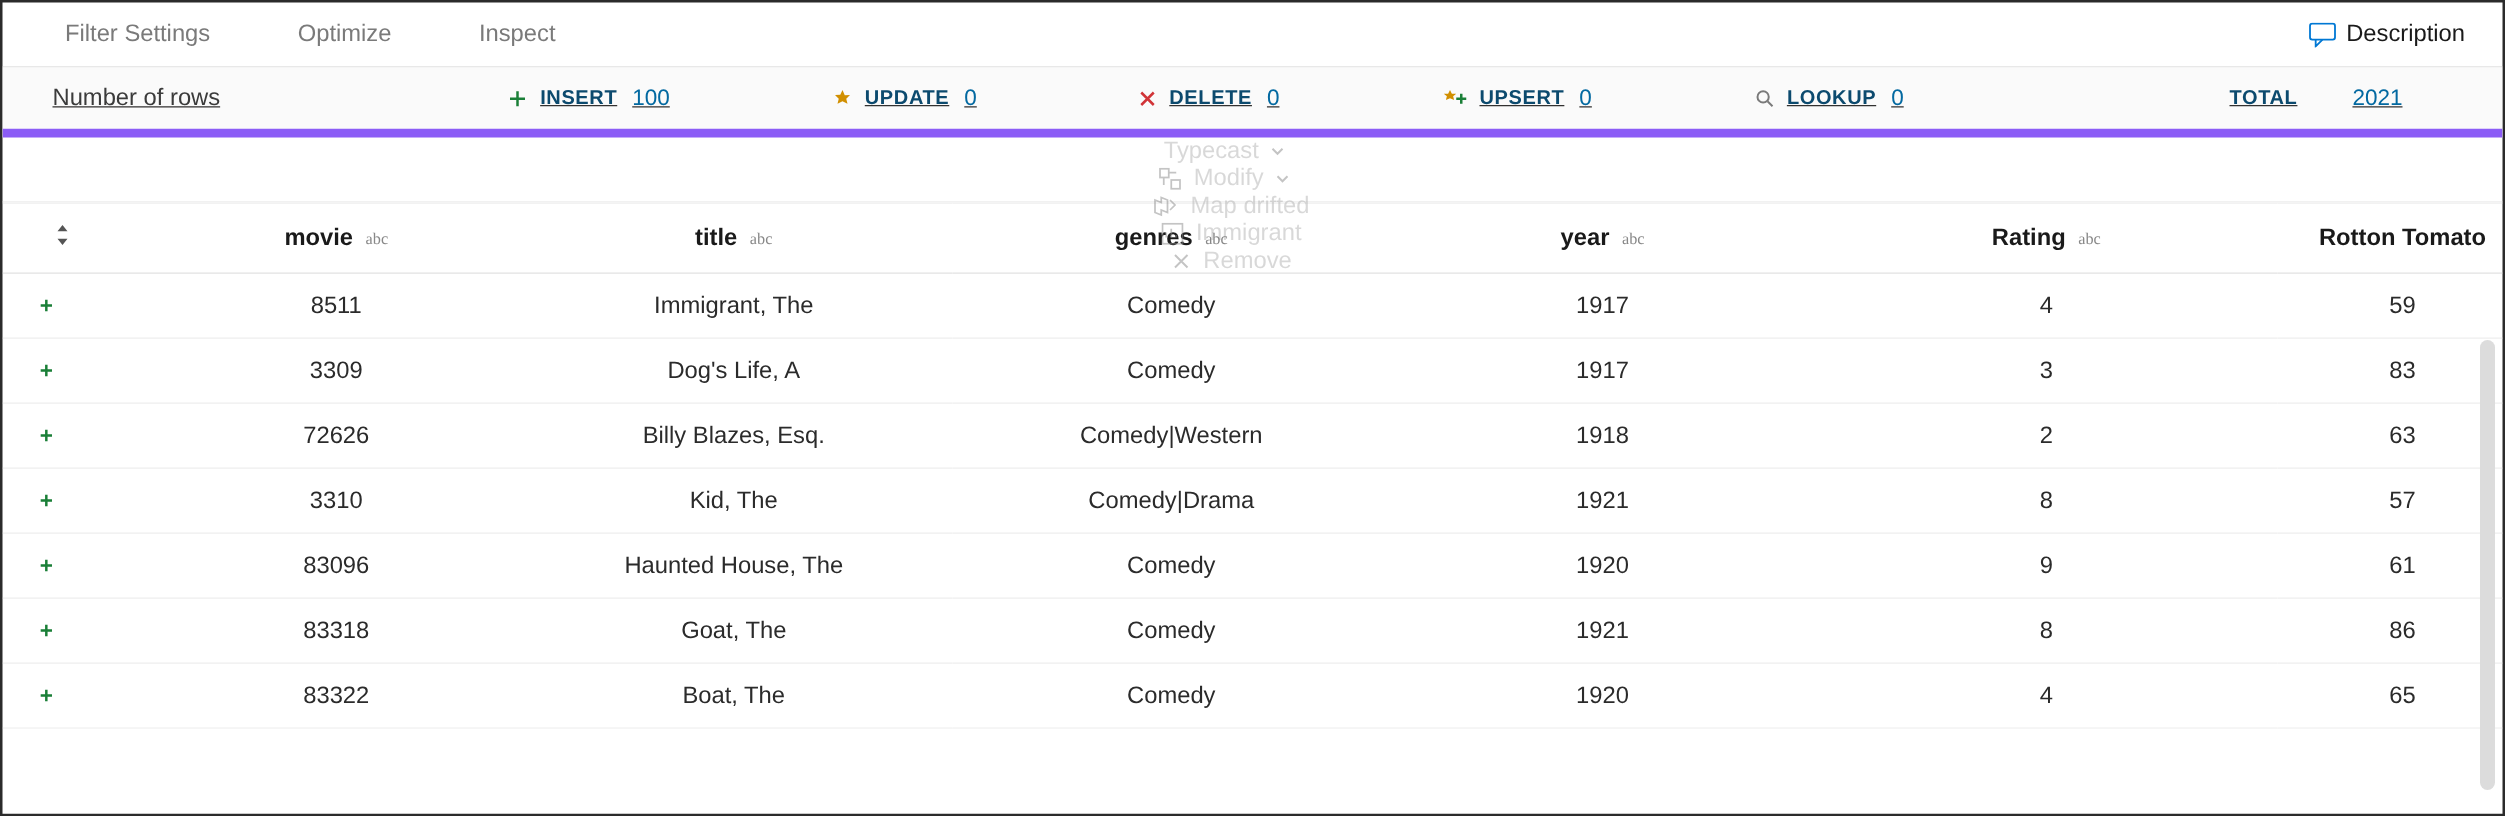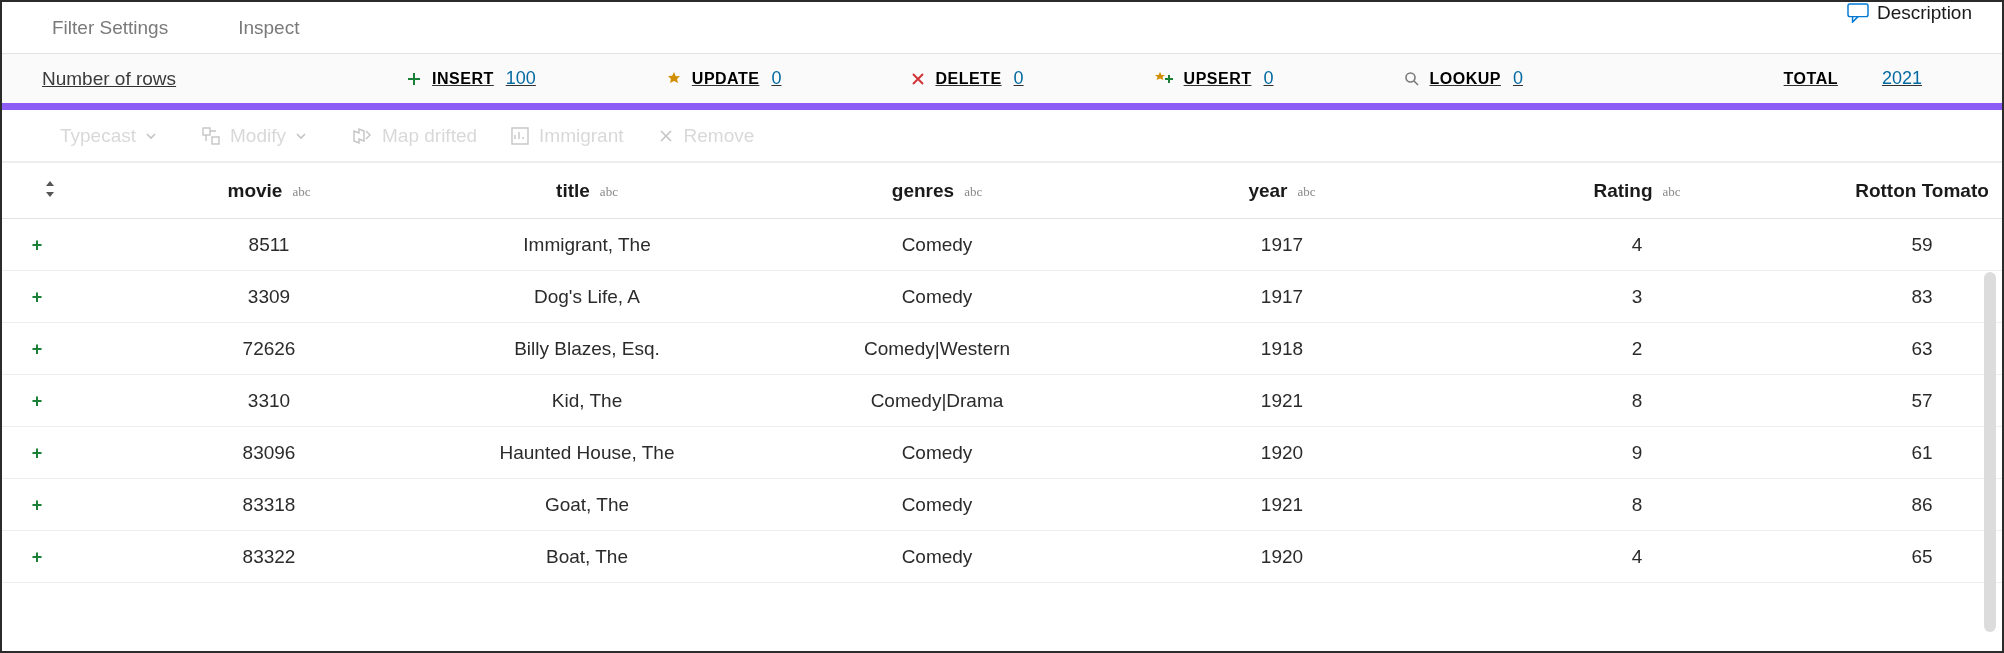--- a/index.html
+++ b/index.html
@@ -1,39 +1,39 @@
 <!DOCTYPE html>
 <html><head>
 <meta charset="utf-8">
 <style>
   * { box-sizing: border-box; }
   html, body { margin:0; padding:0; font-family: "Segoe UI", -apple-system, BlinkMacSystemFont, sans-serif; color:#323130; background:#fff; }
   .window { width:2004px; height:653px; border:2px solid #2b2b2b; overflow:hidden; position:relative; background:#fff; }
 
   
-  .tabs-row { display:flex; align-items:flex-start; height:52px; border-bottom:1px solid #e1e1e1; padding:0 30px; }
+  .tabs-row { display:flex; align-items:center; height:52px; border-bottom:1px solid #e1e1e1; padding:0 30px; }
   .tab { color:#7a7a7a; font-size:19px; padding:0 20px; height:100%; display:flex; align-items:center; cursor:pointer; position:relative; margin-right:30px; }
   .tab.active { color:#1a1a1a; font-weight:400; }
   .tab.active::after { content:""; position:absolute; left:0; right:0; bottom:-1px; height:3px; background:#0078d4; }
   .tab-indicator-dot { width:10px; height:10px; border-radius:50%; background:#1a7f37; margin-left:10px; }
   .spacer { flex:1; }
   .desc-link { display:flex; align-items:center; color:#1a1a1a; font-size:19px; cursor:pointer; }
   .desc-link svg { margin-right:8px; stroke:#0078d4; }
 
   
   .stats-row { display:flex; align-items:center; height:56px; background:#fafafa; border-bottom:7px solid #8b5cf6; padding:0 40px; font-size:18px;text-decoration:underline; }
   .stats-label { color:#3b3b3b; font-size:19px; margin-right:230px; }
   .stat { display:flex; align-items:center; margin-right:130px; }
   .stat .icon { margin-right:10px; display:inline-flex; }
-  .stat .name { letter-spacing:0.5px; font-size:16px; font-weight:700; color:#000000; margin-right:12px; text-transform:uppercase; }
+  .stat .name { letter-spacing:0.5px; font-size:16px; font-weight:700; color:#0c4a6e; margin-right:12px; text-transform:uppercase; }
   .stat .val { color:#0369a1; font-size:18px; }
   .stat.total { margin-left:auto; margin-right:40px;gap:32px; }
 
   
-  .toolbar { display:flex; align-items:center; height:52px; padding:0 58px; border-bottom:1px solid #ededed; color:#b3b3b3; font-size:19px; }
+  .toolbar { display:flex; align-items:center; height:52px; padding:0 58px; border-bottom:1px solid #ededed; color:#b3b3b3; font-size:19px;flex-direction:column; }
   .tool { display:flex; align-items:center; margin-right:34px; cursor:default; }
   .tool .ticon { margin-right:10px; display:inline-flex; }
   .tool.disabled { opacity:0.5; }
 
   
   .table-wrap { overflow:hidden; }
   table { border-collapse:collapse; width:2000px; table-layout:fixed; }
   th, td { text-align:center; padding:0; }
   thead tr { height:56px; border-top:1px solid #eee; border-bottom:1px solid #e2e2e2; }
   th { font-size:19px; font-weight:700; color:#1a1a1a; }
@@ -60,20 +60,23 @@
   th.col-movie .hname, td.col-movie { padding-left:54px; }
 </style>
 </head>
 <body>
 
 <div class="window">
 
   <div class="tabs-row">
     <div class="tab">
         <span>Filter Settings</span>
+      </div>
+    <div class="tab">
+        <span>Optimize</span>
       </div>
     <div class="tab">
         <span>Inspect</span>
       </div>
     <div class="spacer"></div>
     <div class="desc-link">
       <svg width="22" height="20" viewBox="0 0 24 22" fill="none" stroke-width="1.6">
           <rect x="1" y="1" width="22" height="14" rx="2"></rect>
           <path d="M6 15 L6 21 L12 15"></path>
         </svg>

